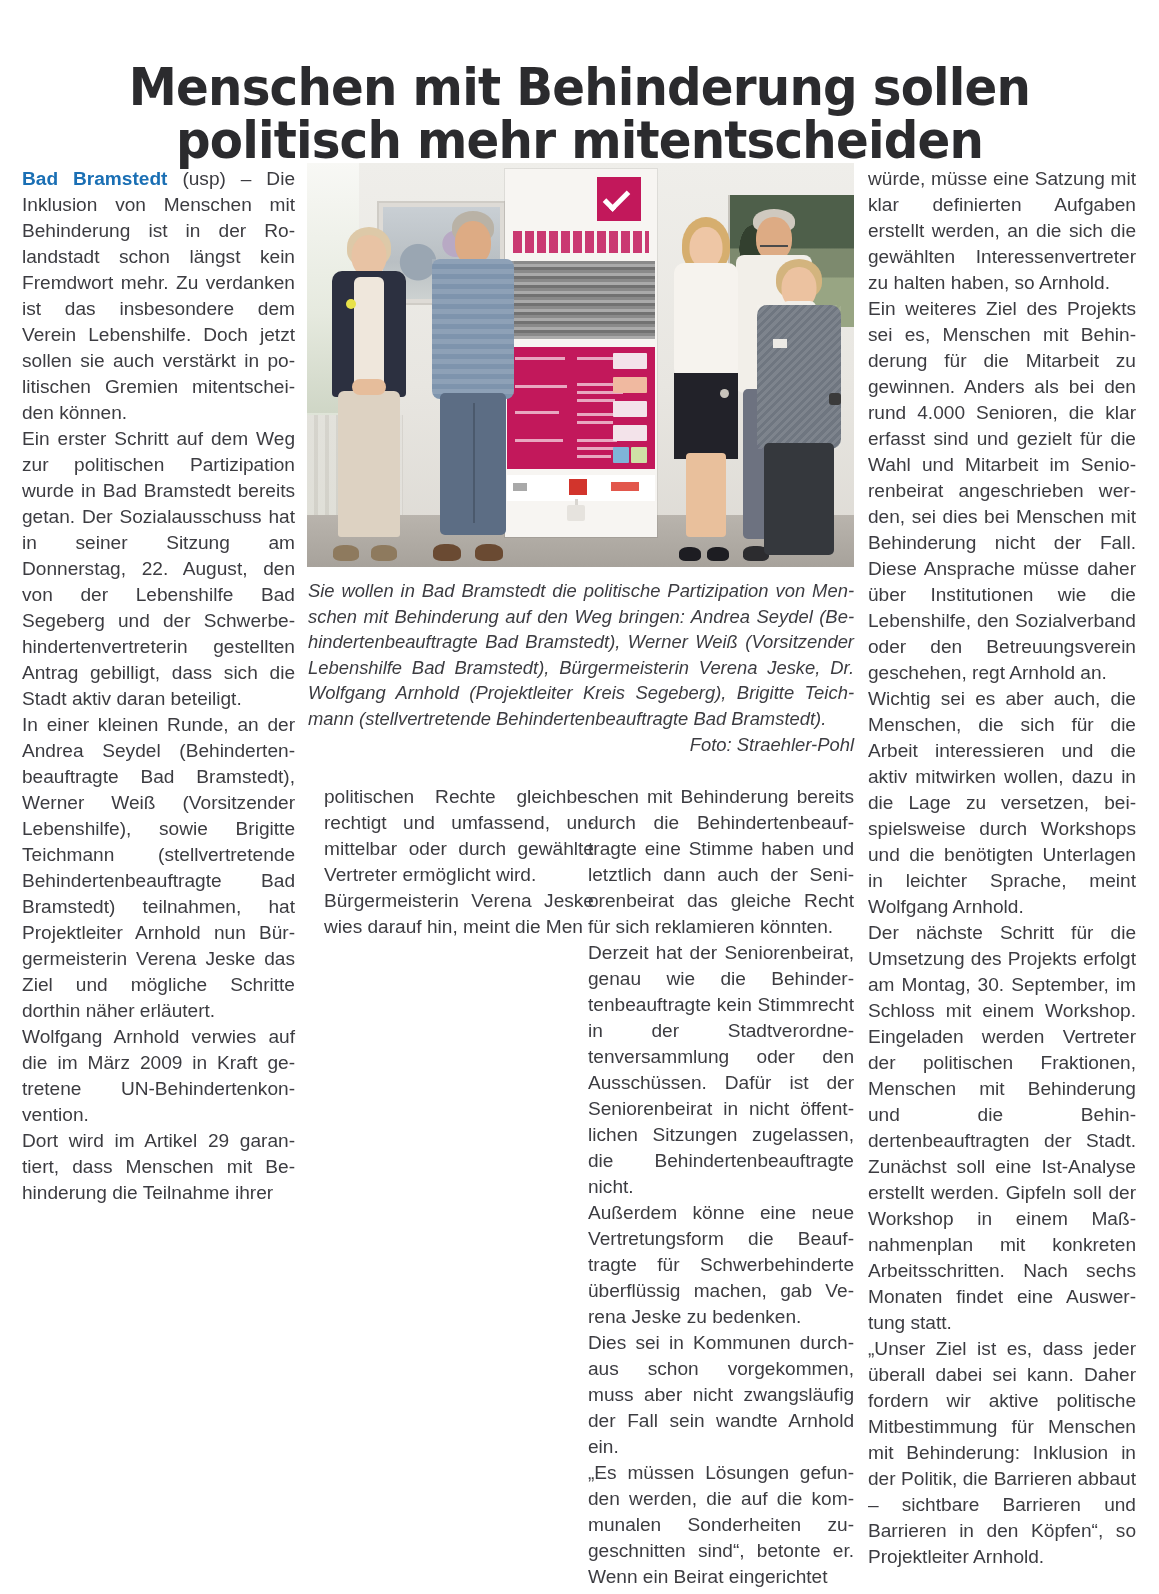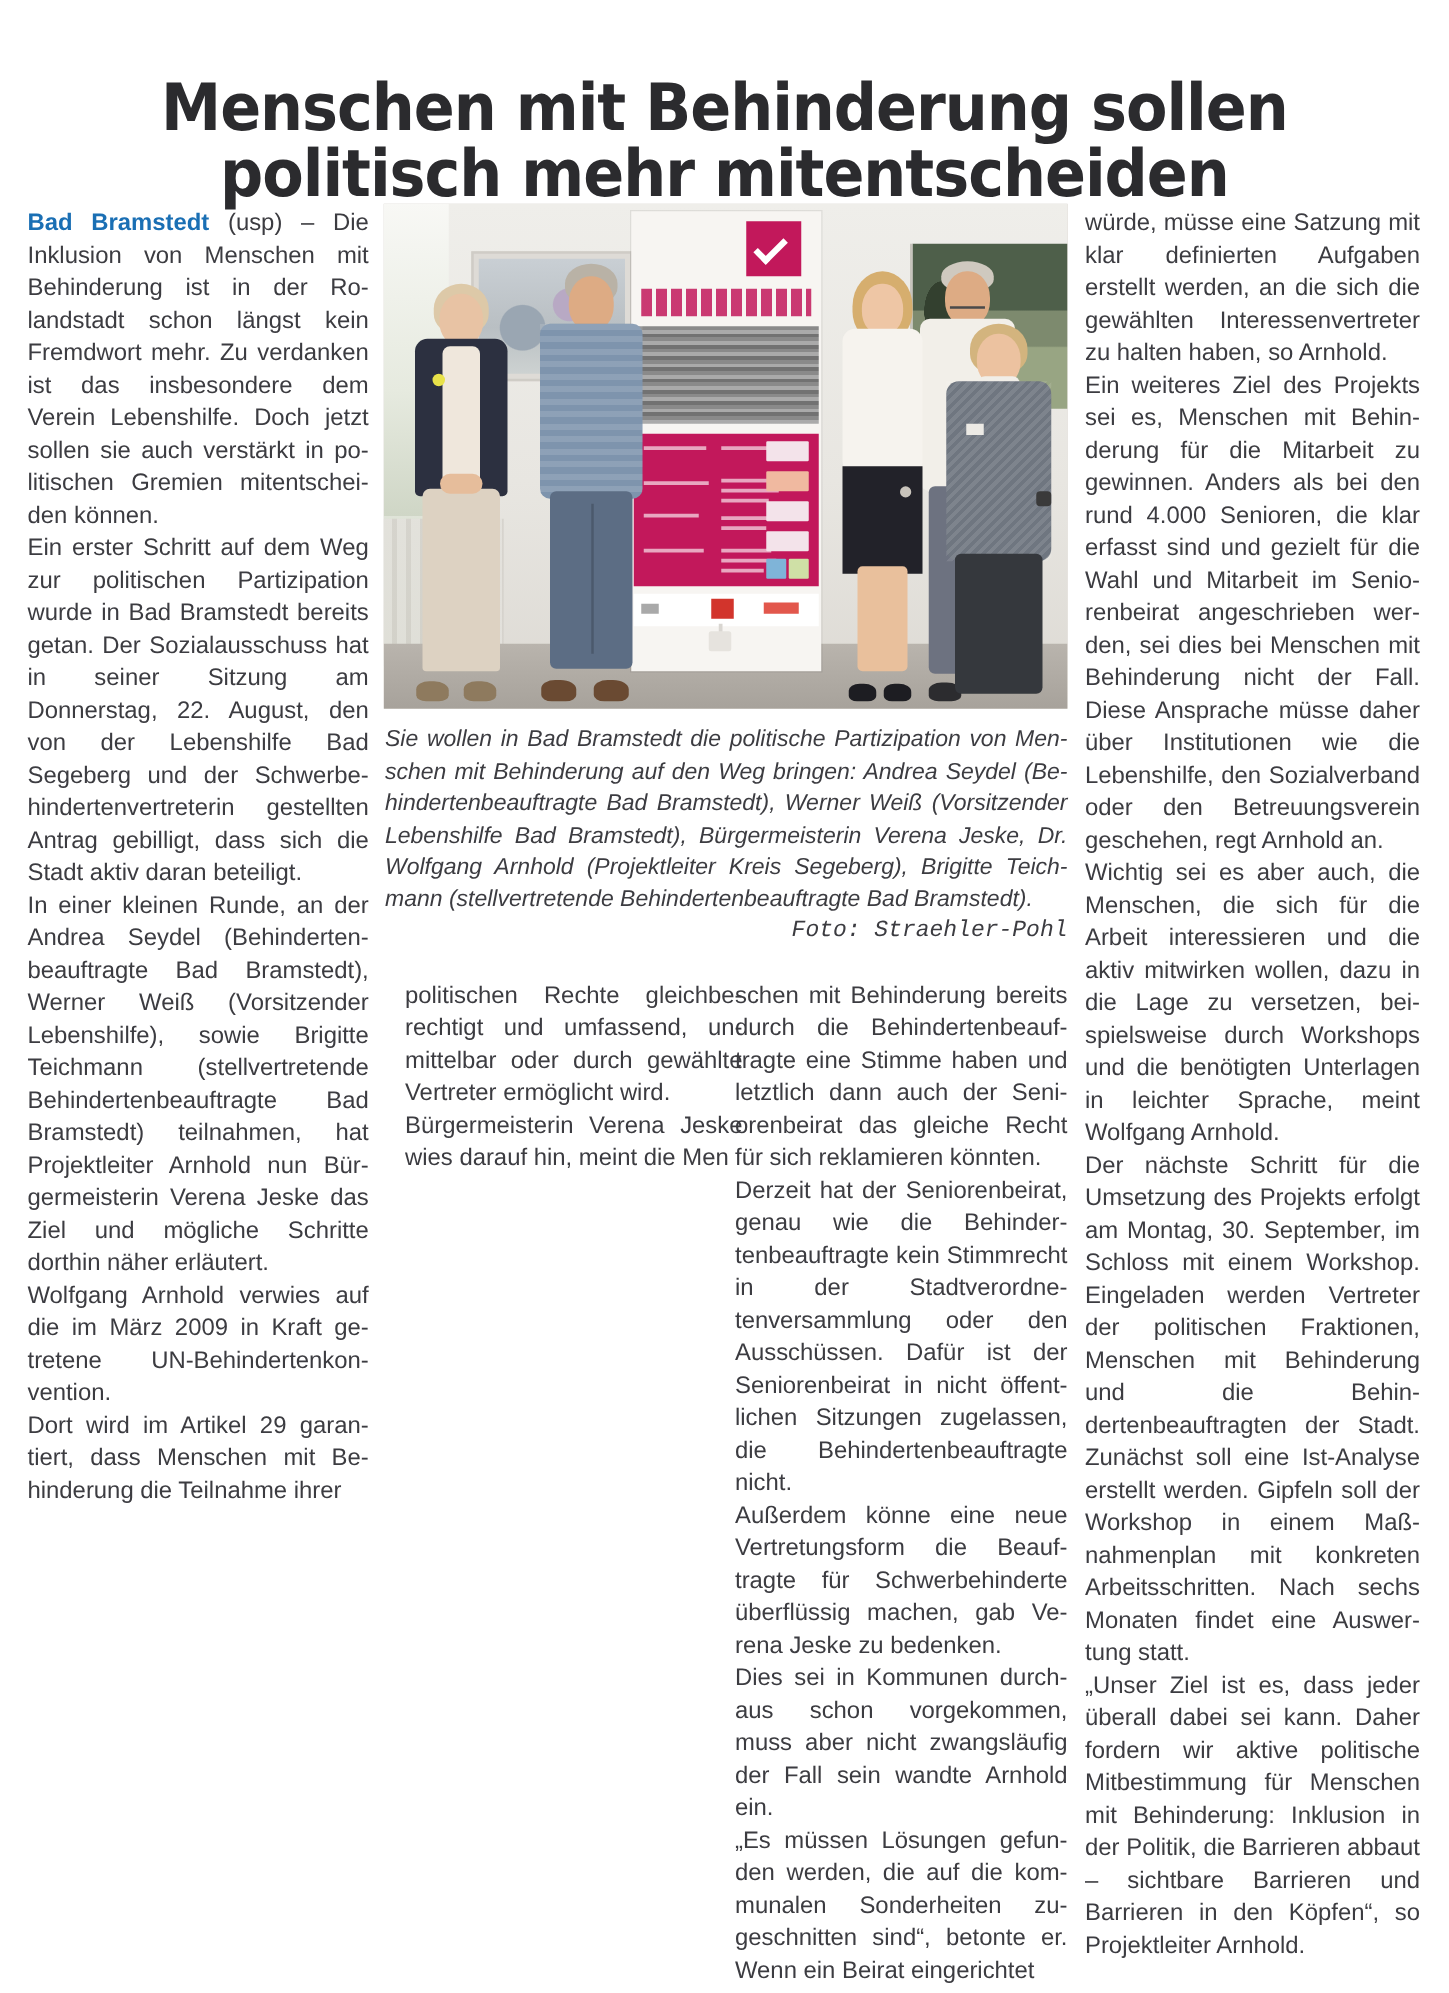--- a/index.html
+++ b/index.html
@@ -282,21 +282,20 @@
     font-size: 18.4px;
     line-height: 25.6px;
     font-style: italic;
     text-align: justify;
     color: #3c3c41;
   }
   .caption .credit {
     display: block;
     text-align: right;
     font-style: italic;
-    font-family: Liberation Mono, monospace;
   }
 </style>
 </head>
 <body>
 
 <div class="page">
 
   <h1 class="headline">
     <span class="l1">Menschen mit Behinderung sollen</span>
     <span class="l2">politisch mehr mitentscheiden</span>

